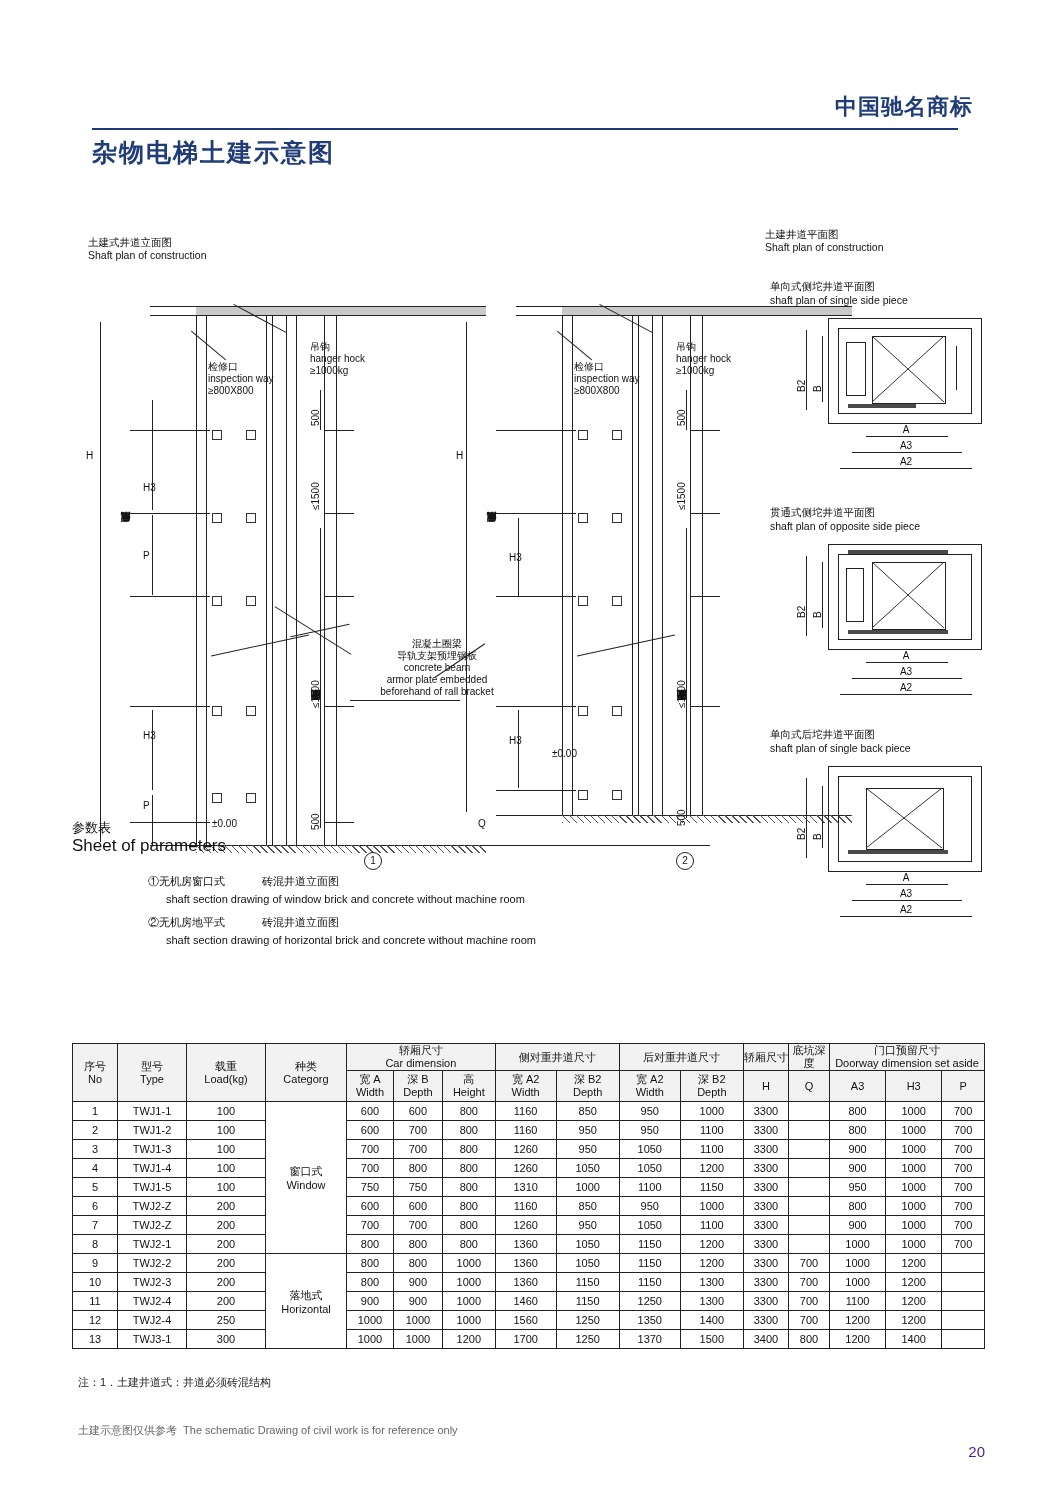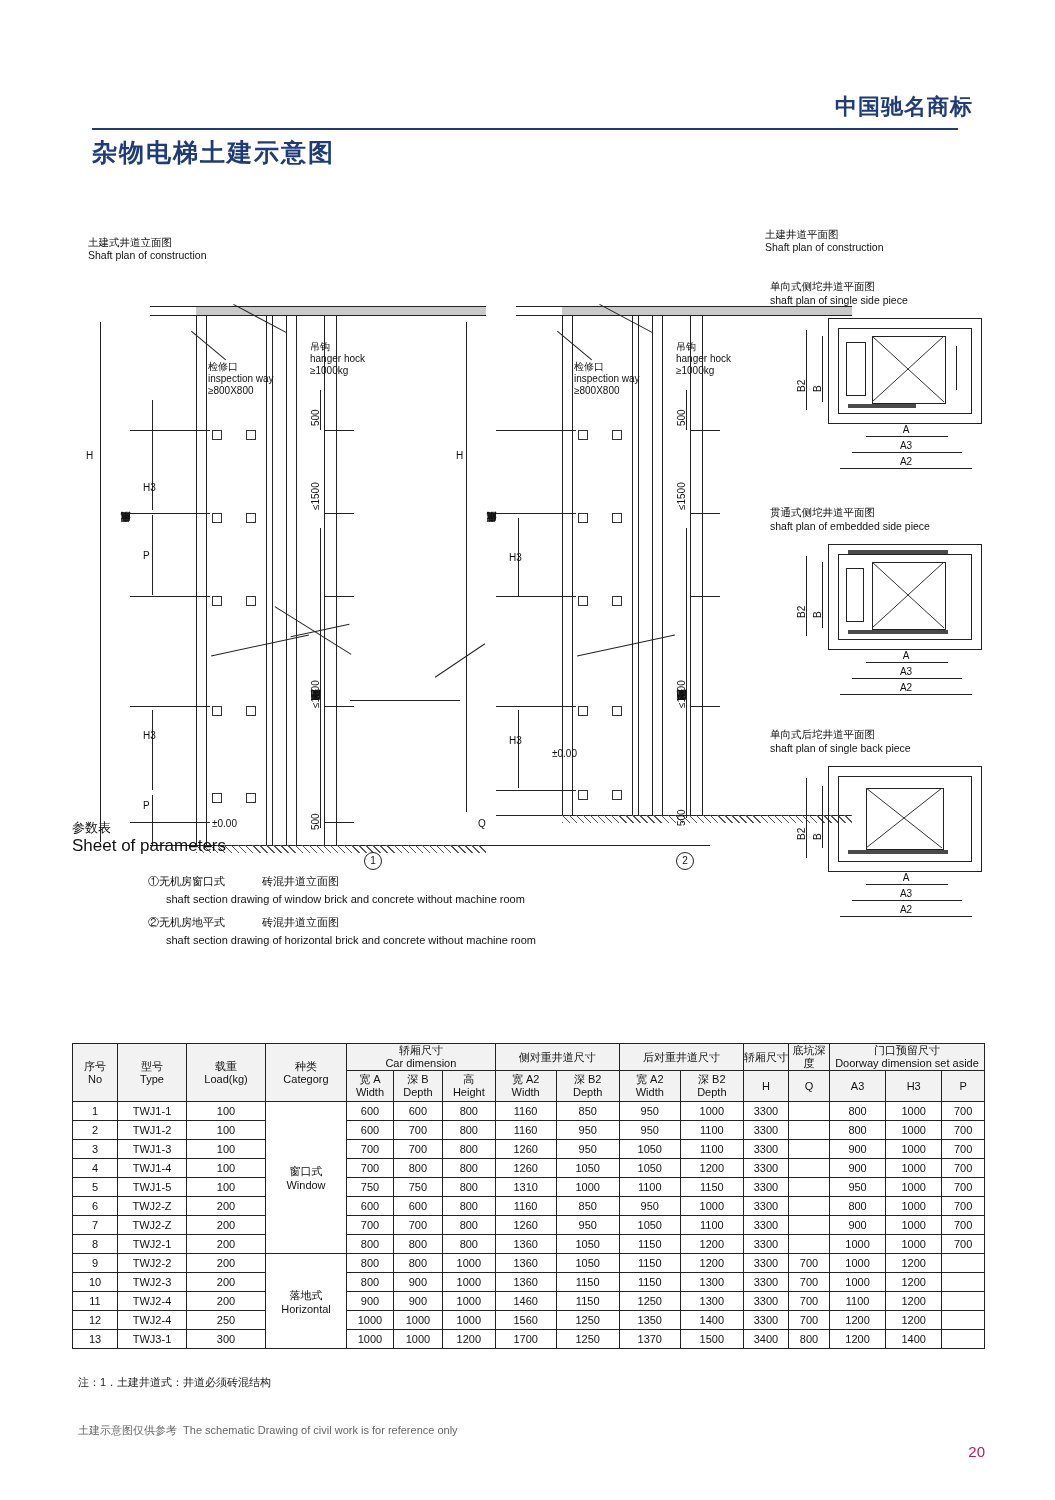--- a/index.html
+++ b/index.html
@@ -49,21 +49,21 @@
     border-collapse:collapse;font-size:11px;color:#111;
   }
   .tbl th,.tbl td{border:1px solid #222;text-align:center;padding:0;height:17px;}
   .tbl thead th{background:#f2f2f2;font-weight:normal;line-height:13px;}
   .tbl td{height:18px;}
   .thead-tall{height:44px;}
   .tbl .sub{height:30px;}
 
   
   .note{position:absolute;font-size:11px;color:#222;white-space:pre;}
-  .pgno{position:absolute;right:70px;bottom:40px;font-size:15px;color:#be185d;}
+  .pgno{position:absolute;right:70px;bottom:40px;font-size:15px;color:#4c1d95;}
 
   .ttl{position:absolute;font-size:10.5px;line-height:13px;color:#111;white-space:pre;}
 
   .circnum{
     position:absolute;width:16px;height:16px;border:1px solid #222;border-radius:50%;
     font-size:10px;line-height:15px;text-align:center;color:#111;
   }
   .arrow-v{position:absolute;width:1px;background:#222;}
   .arrow-h{position:absolute;height:1px;background:#222;}
 </style>
@@ -225,20 +225,25 @@
   <div class="lbl" style="left:574px;top:361px;">检修口</div>
   <div class="lbl" style="left:574px;top:373px;">inspection way</div>
   <div class="lbl" style="left:574px;top:385px;">≥800X800</div>
 
   <div class="lbl" style="left:552px;top:748px;">±0.00</div>
   <div class="circnum" style="left:676px;top:852px;">2</div>
 
   <div class="ln" style="left:268px;top:630px;width:90px;height:1px;transform:rotate(32deg);"></div>
   <div class="ln" style="left:350px;top:700px;width:110px;height:1px;"></div>
   <div class="ln" style="left:430px;top:660px;width:60px;height:1px;transform:rotate(-34deg);"></div>
+  <div class="lbl c" style="left:352px;top:638px;width:170px;line-height:12px;">混凝土圈梁
+导轨支架预埋钢板
+concrete bearn
+armor plate embedded
+beforehand of rall bracket</div>
 
   <div class="ttl c" style="left:770px;top:280px;width:230px;">单向式侧坨井道平面图</div>
   <div class="ttl c" style="left:770px;top:294px;width:230px;">shaft plan of single side piece</div>
   <div class="box" style="left:828px;top:318px;width:152px;height:104px;"></div>
   <div class="box" style="left:838px;top:328px;width:132px;height:84px;"></div>
   <div class="box" style="left:872px;top:336px;width:72px;height:66px;"></div>
   <svg style="position:absolute;left:872px;top:336px;" width="72" height="66">
     <line x1="0" y1="0" x2="72" y2="66" stroke="#333" stroke-width="1"></line>
     <line x1="72" y1="0" x2="0" y2="66" stroke="#333" stroke-width="1"></line>
   </svg>
@@ -250,21 +255,21 @@
   <div class="arrow-v" style="left:806px;top:330px;height:80px;"></div>
   <div class="arrow-v" style="left:822px;top:336px;height:66px;"></div>
   <div class="arrow-h" style="left:866px;top:436px;width:82px;"></div>
   <div class="lbl c" style="left:876px;top:424px;width:60px;">A</div>
   <div class="arrow-h" style="left:852px;top:452px;width:110px;"></div>
   <div class="lbl c" style="left:876px;top:440px;width:60px;">A3</div>
   <div class="arrow-h" style="left:840px;top:468px;width:132px;"></div>
   <div class="lbl c" style="left:876px;top:456px;width:60px;">A2</div>
 
   <div class="ttl c" style="left:770px;top:506px;width:230px;">贯通式侧坨井道平面图</div>
-  <div class="ttl c" style="left:770px;top:520px;width:230px;">shaft plan of embedded side piece</div>
+  <div class="ttl c" style="left:770px;top:520px;width:230px;">shaft plan of opposite side piece</div>
   <div class="box" style="left:828px;top:544px;width:152px;height:104px;"></div>
   <div class="box" style="left:838px;top:554px;width:132px;height:84px;"></div>
   <div class="box" style="left:872px;top:562px;width:72px;height:66px;"></div>
   <svg style="position:absolute;left:872px;top:562px;" width="72" height="66">
     <line x1="0" y1="0" x2="72" y2="66" stroke="#333" stroke-width="1"></line>
     <line x1="72" y1="0" x2="0" y2="66" stroke="#333" stroke-width="1"></line>
   </svg>
   <div class="dark" style="left:848px;top:550px;width:100px;height:4px;"></div>
   <div class="dark" style="left:848px;top:630px;width:100px;height:4px;"></div>
   <div class="box" style="left:846px;top:568px;width:16px;height:52px;"></div>

